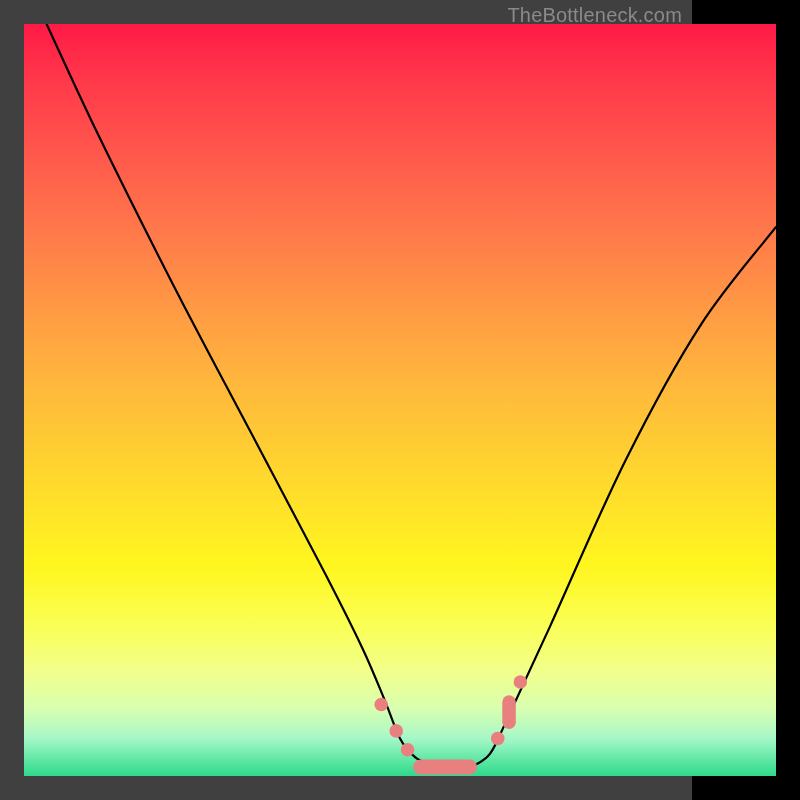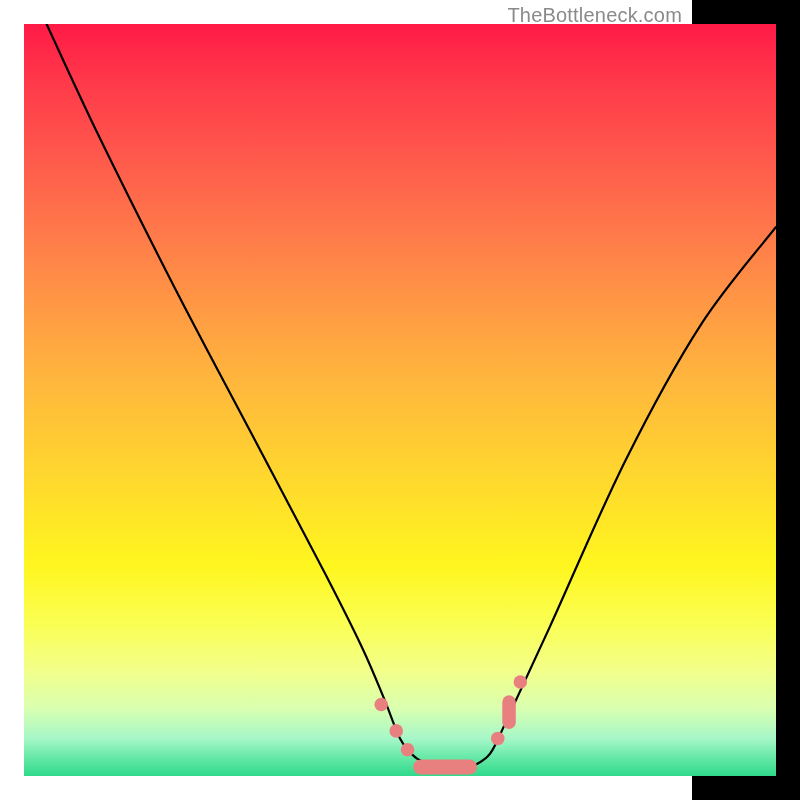--- a/index.html
+++ b/index.html
@@ -10,21 +10,21 @@
     background: #000;
     overflow: hidden;
     font-family: Arial, Helvetica, sans-serif;
   }
   .frame {
     position: absolute;
     left: 0;
     top: 0;
     width: 692px;
     height: 800px;
-    background: #ffffff;
+    background: #404040;
   }
   .plot {
     position: absolute;
     left: 24px;
     top: 24px;
     width: 752px;
     height: 752px;
     background: linear-gradient(to bottom,
       #ff1a46 0%,
       #ff3a4a 8%,

